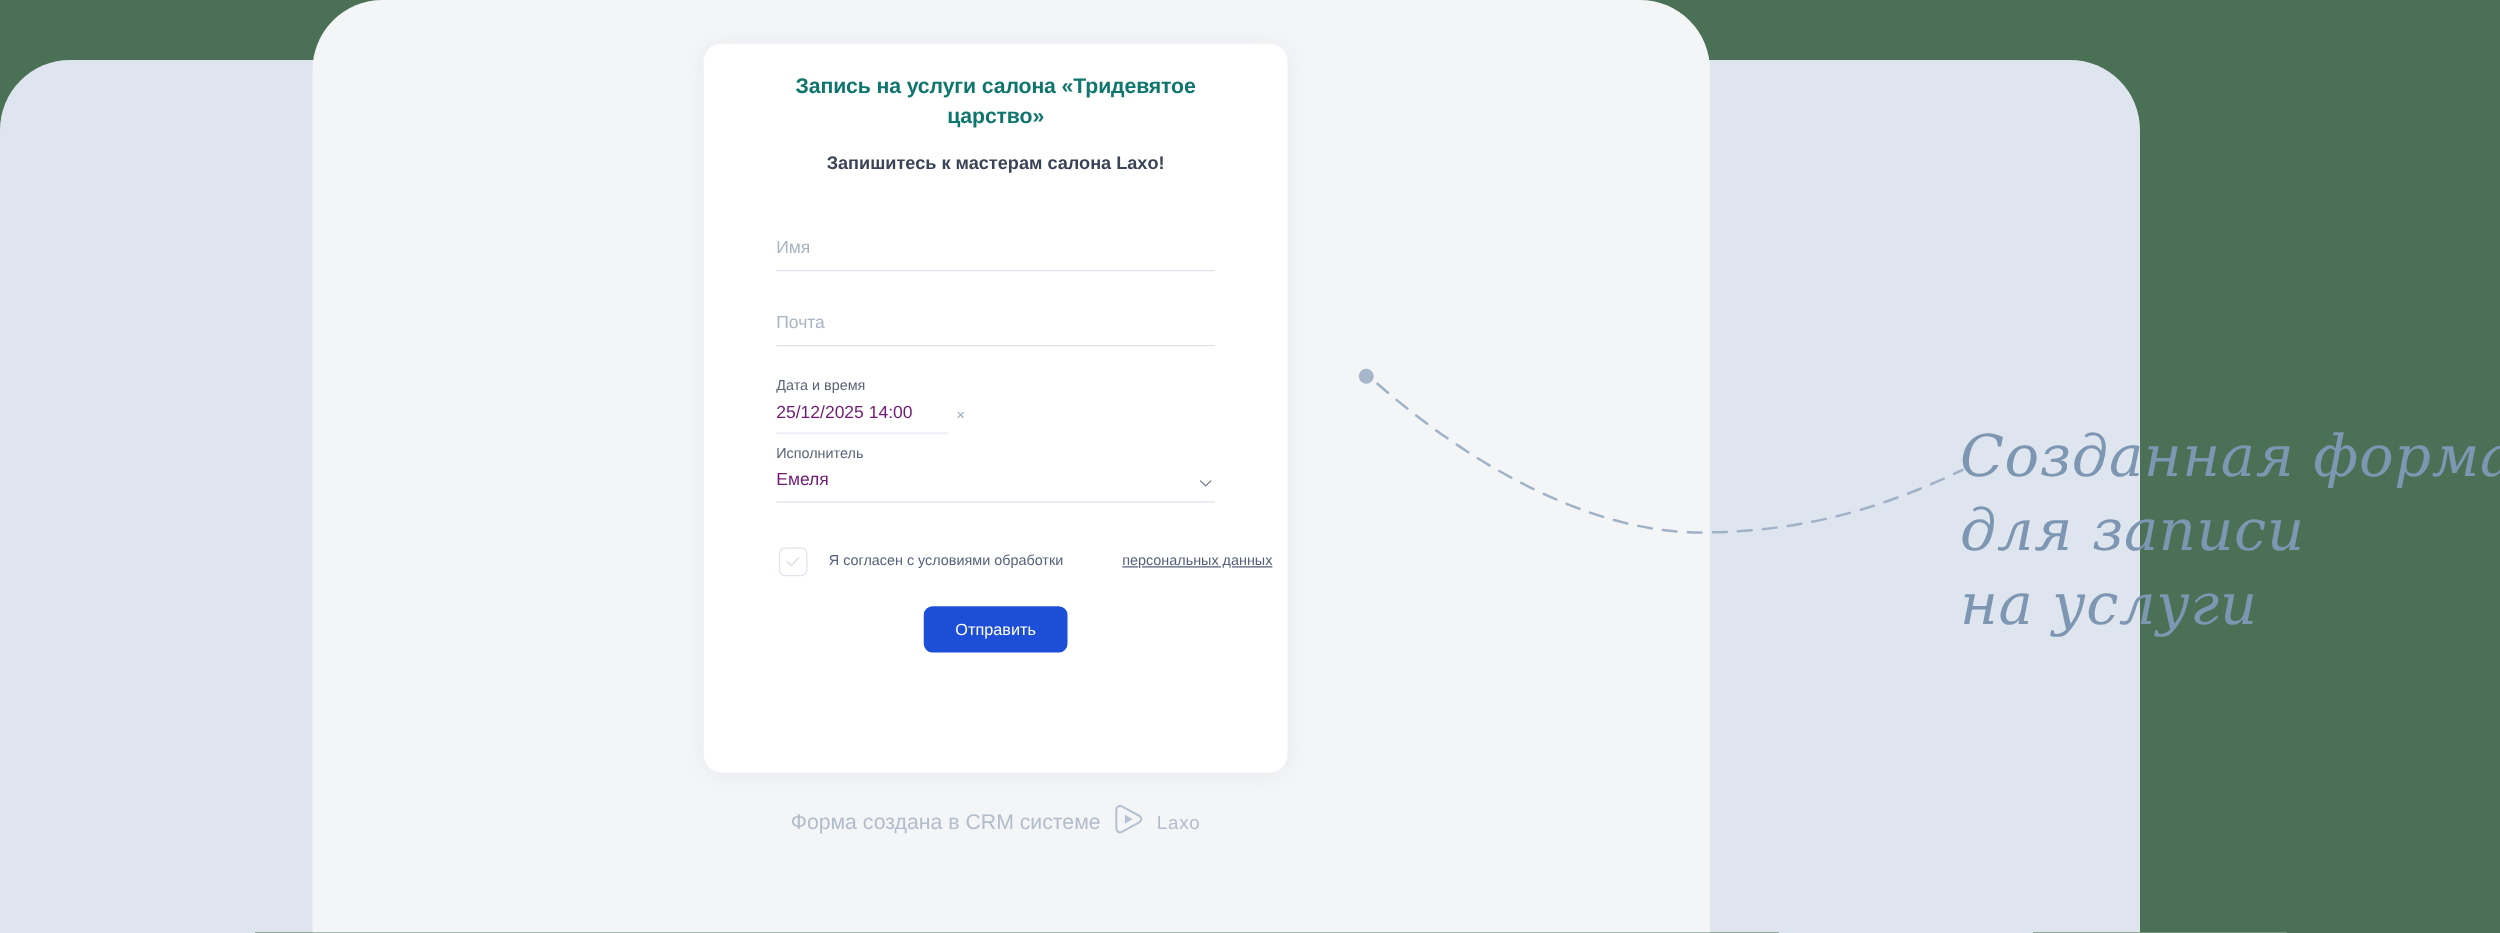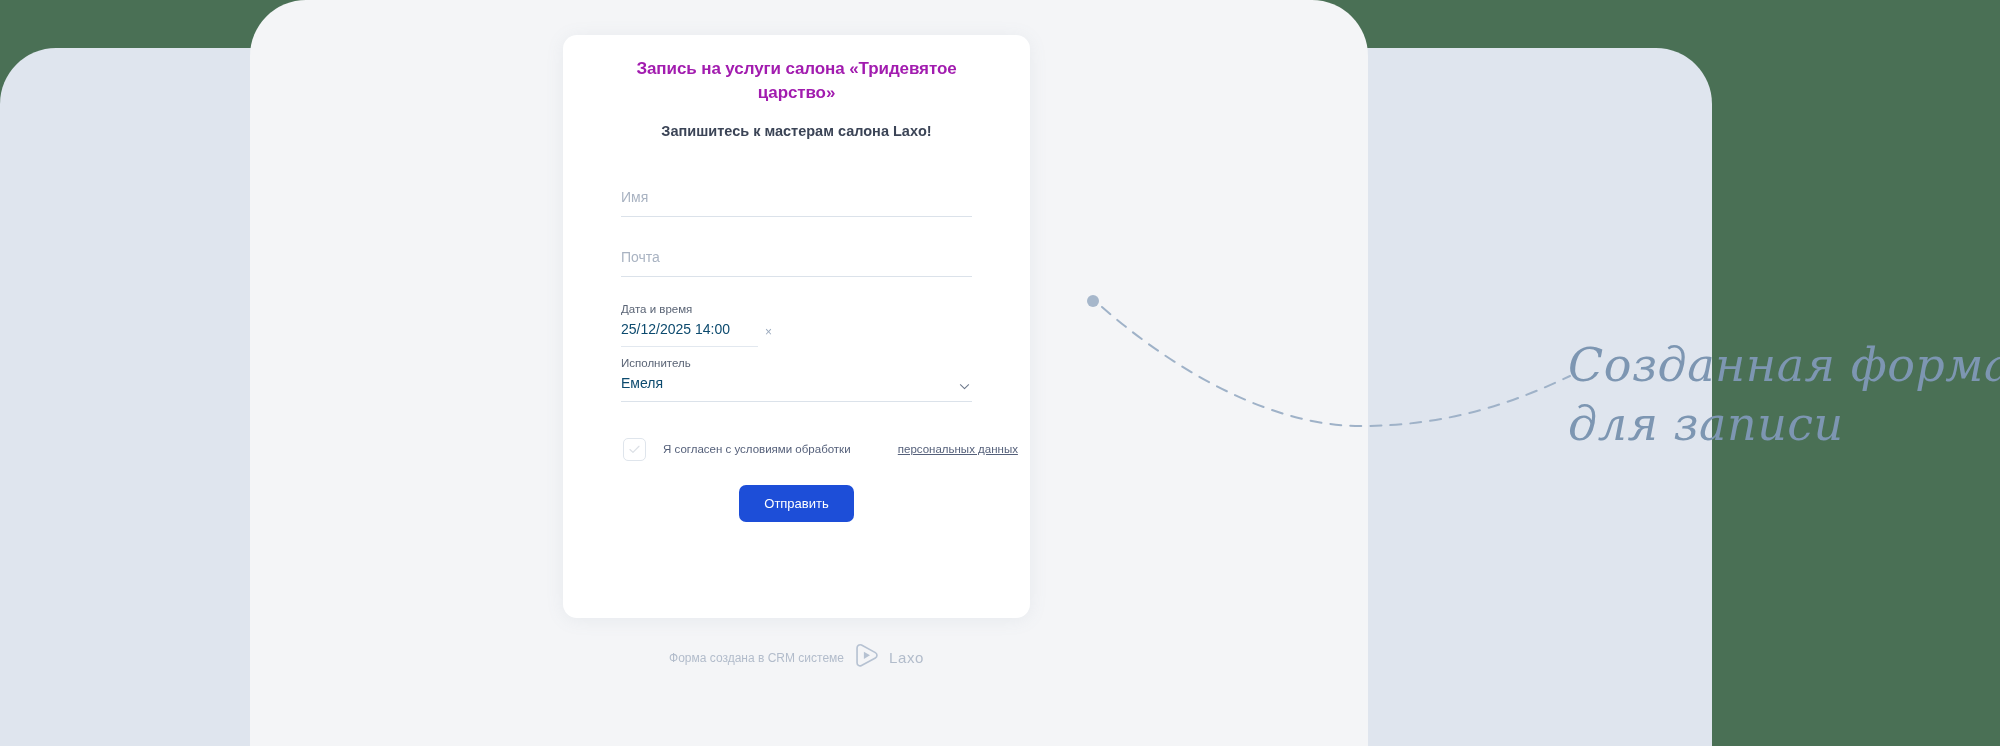--- a/index.html
+++ b/index.html
@@ -50,21 +50,21 @@
   }
   .card-pad {
     padding: 22px 58px 0 58px;
   }
 
   .form-title {
     margin: 0;
     font-size: 17px;
     line-height: 1.42;
     font-weight: 700;
-    color: #a21caf;
+    color: #0f766e;
     text-align: center;
     letter-spacing: -0.1px;
   }
   .form-subtitle {
     margin: 18px 0 0 0;
     font-size: 14.5px;
     font-weight: 700;
     color: #3b4456;
     text-align: center;
   }
@@ -88,21 +88,21 @@
     display: block;
     font-size: 14px;
     color: #a9b3c2;
     line-height: 1.2;
     padding-top: 12px;
     padding-bottom: 10px;
   }
   .field-value {
     display: block;
     font-size: 14px;
-    color: #0c4a6e;
+    color: #701a75;
     line-height: 1.2;
     padding-bottom: 9px;
   }
   .underline {
     height: 1px;
     background: #dbe2ea;
     width: 100%;
   }
   .underline.short {
     width: 39%;
@@ -189,21 +189,21 @@
     position: absolute;
     left: 563px;
     top: 642px;
     width: 467px;
     display: flex;
     align-items: center;
     justify-content: center;
     gap: 9px;
   }
   .footer-text {
-    font-size: 12px;
+    font-size: 17px;
     color: #b2bccb;
   }
   .logo-mark { display: block; }
   .logo-word {
     font-size: 15px;
     color: #b2bccb;
     letter-spacing: 0.6px;
   }
 
   
@@ -302,13 +302,14 @@
 <span class="connector">
   <svg width="540" height="180" viewBox="0 0 540 180" fill="none">
     <circle cx="33" cy="21" r="6" fill="#a6b7cb"></circle>
     <path d="M42 27 C 120 95, 215 146, 300 146 C 390 146, 455 122, 510 96" stroke="#9fb2c8" stroke-width="2" stroke-dasharray="11 9" stroke-linecap="round" fill="none"></path>
   </svg>
 </span>
 
 <div class="annotation">
   <span class="ln">Созданная форма</span>
   <span class="ln">для записи</span>
+  <span class="ln">на услуги</span>
 </div>
 
 </body></html>

